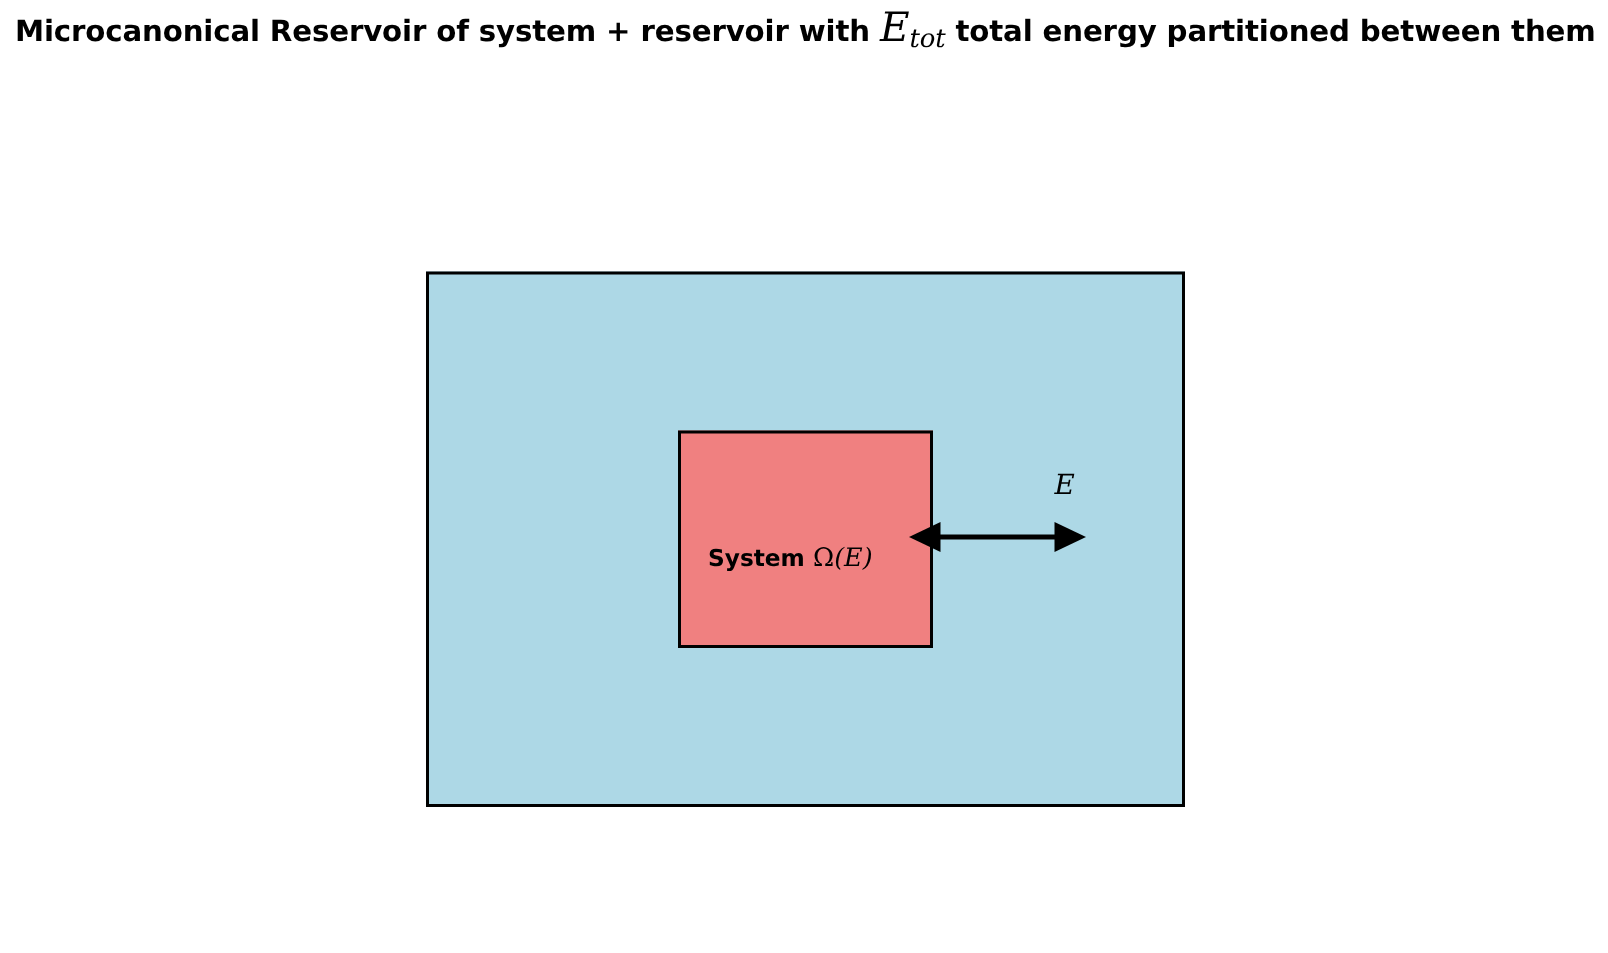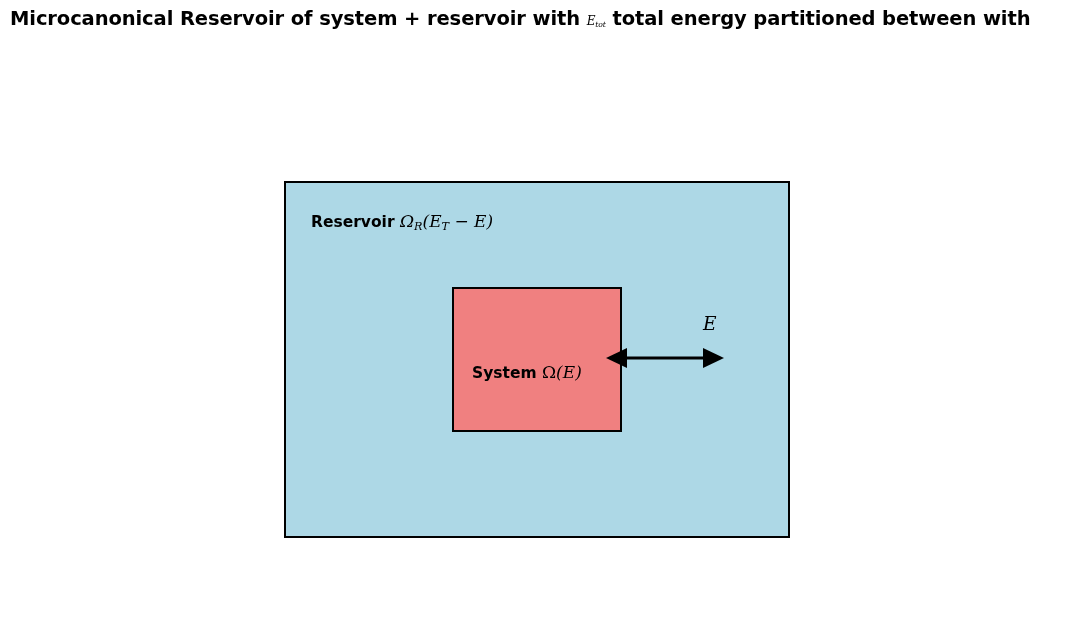--- a/index.html
+++ b/index.html
@@ -27,21 +27,21 @@
     font-size: 19.5px;
     line-height: 26px;
     color: #000000;
     white-space: nowrap;
     letter-spacing: -0.1px;
   }
   #title .math-it {
     font-family: "DejaVu Serif", serif;
     font-style: italic;
     font-weight: normal;
-    font-size: 12px;
+    font-size: 27px;
   }
   #title .math-it sub {
     font-size: 0.64em;
     font-style: italic;
     vertical-align: -0.25em;
   }
 
   
   #reservoir-box {
     position: absolute;
@@ -117,28 +117,27 @@
     color: #000000;
     white-space: nowrap;
   }
 </style>
 </head>
 <body>
 
 <div id="canvas">
 
   <div id="title">
-    <span>Microcanonical Reservoir of system + reservoir with </span><span class="math-it"><span>E</span><sub>tot</sub></span><span> total energy partitioned between with</span>
+    <span>Microcanonical Reservoir of system + reservoir with </span><span class="math-it"><span>E</span><sub>tot</sub></span><span> total energy partitioned between them</span>
   </div>
 
   <div id="reservoir-box"></div>
 
   <div id="system-box"></div>
 
-  <div id="reservoir-label" class="diagram-label"><span>Reservoir</span><span class="math">&nbsp;<i>Ω</i><sub>R</sub><i>(E</i><sub>T</sub><i> − E)</i></span></div>
 
   <div id="system-label" class="diagram-label"><span>System</span><span class="math">&nbsp;<span>Ω</span><i>(</i><i>E</i><i>)</i></span></div>
 
   <svg id="energy-arrow" viewBox="0 0 130 40">
     <line x1="14" y1="18" x2="116" y2="18" stroke="#000000" stroke-width="3.2"></line>
     <polygon points="6,18 27,8 27,28" fill="#000000"></polygon>
     <polygon points="124,18 103,8 103,28" fill="#000000"></polygon>
   </svg>
 
   <div id="energy-label">E</div>

